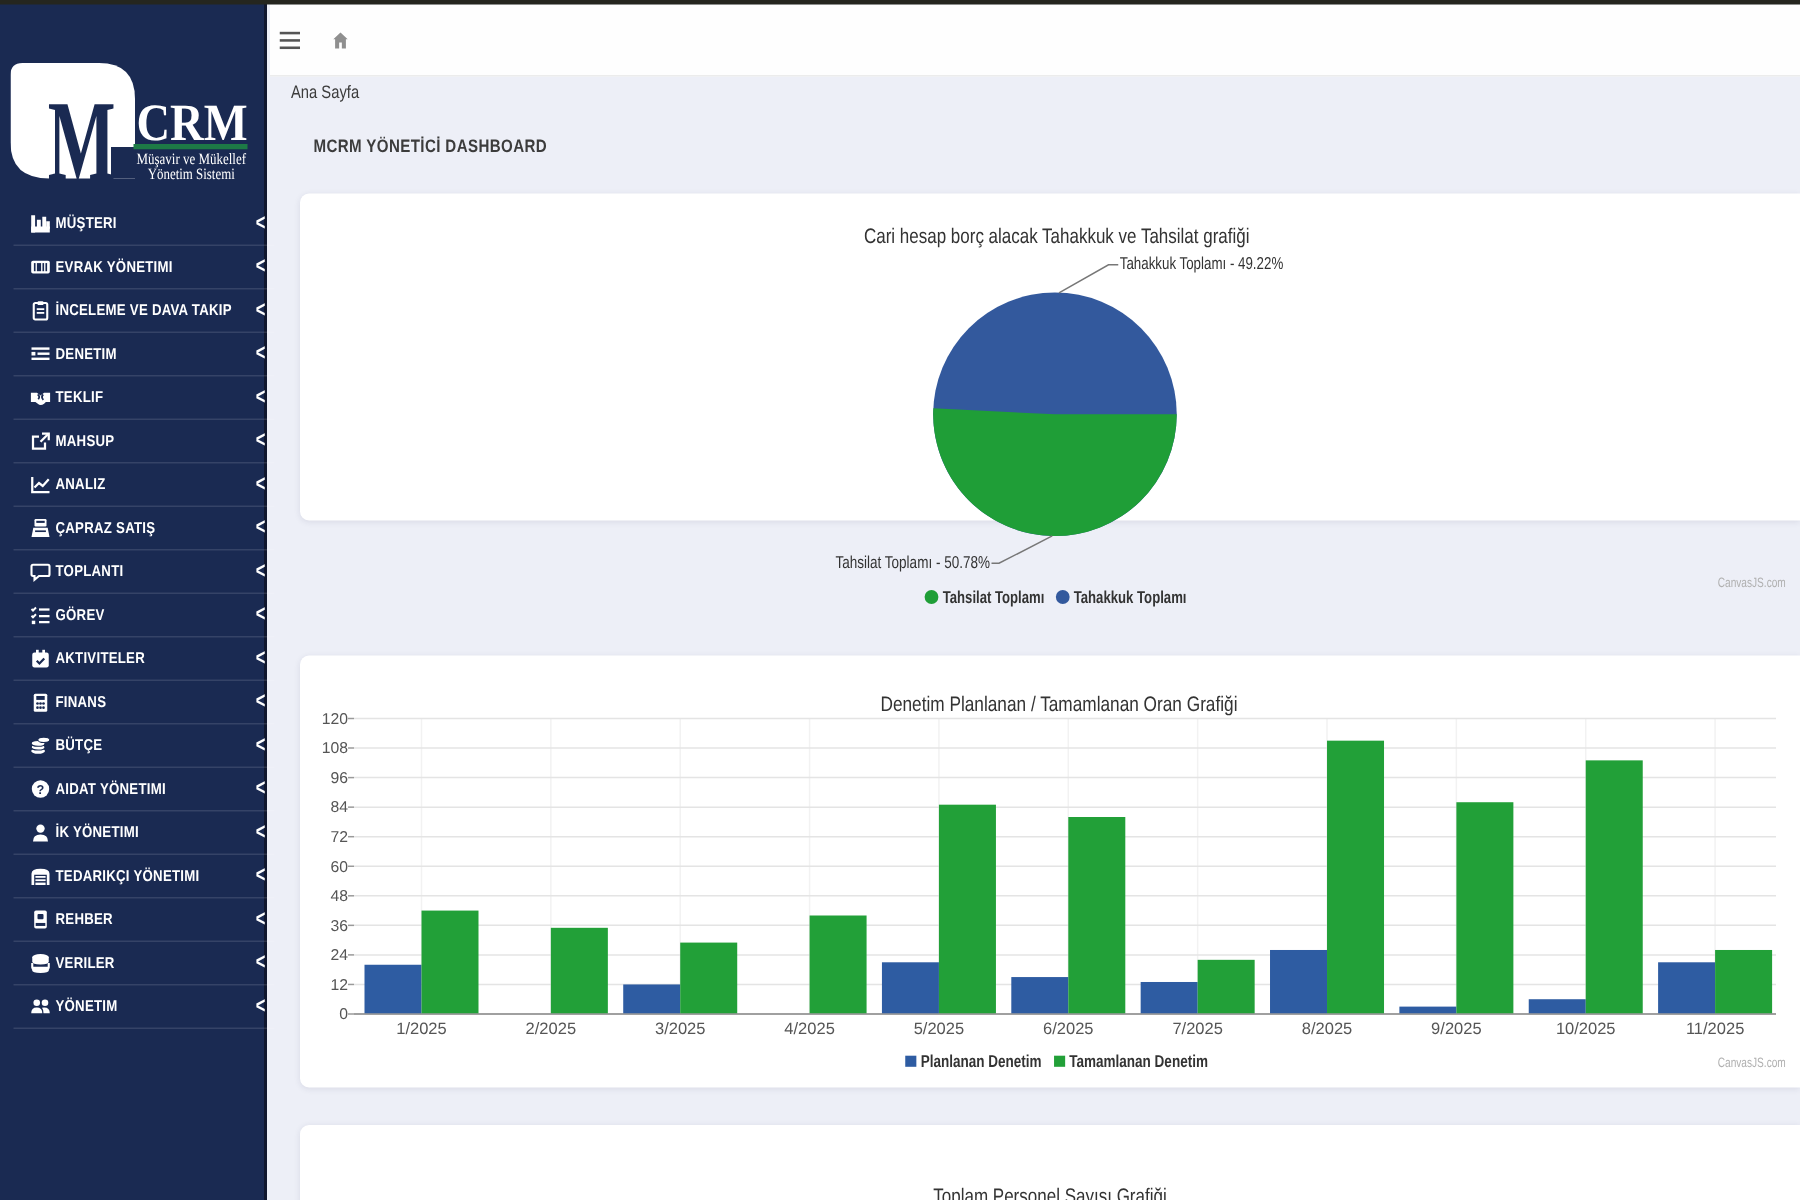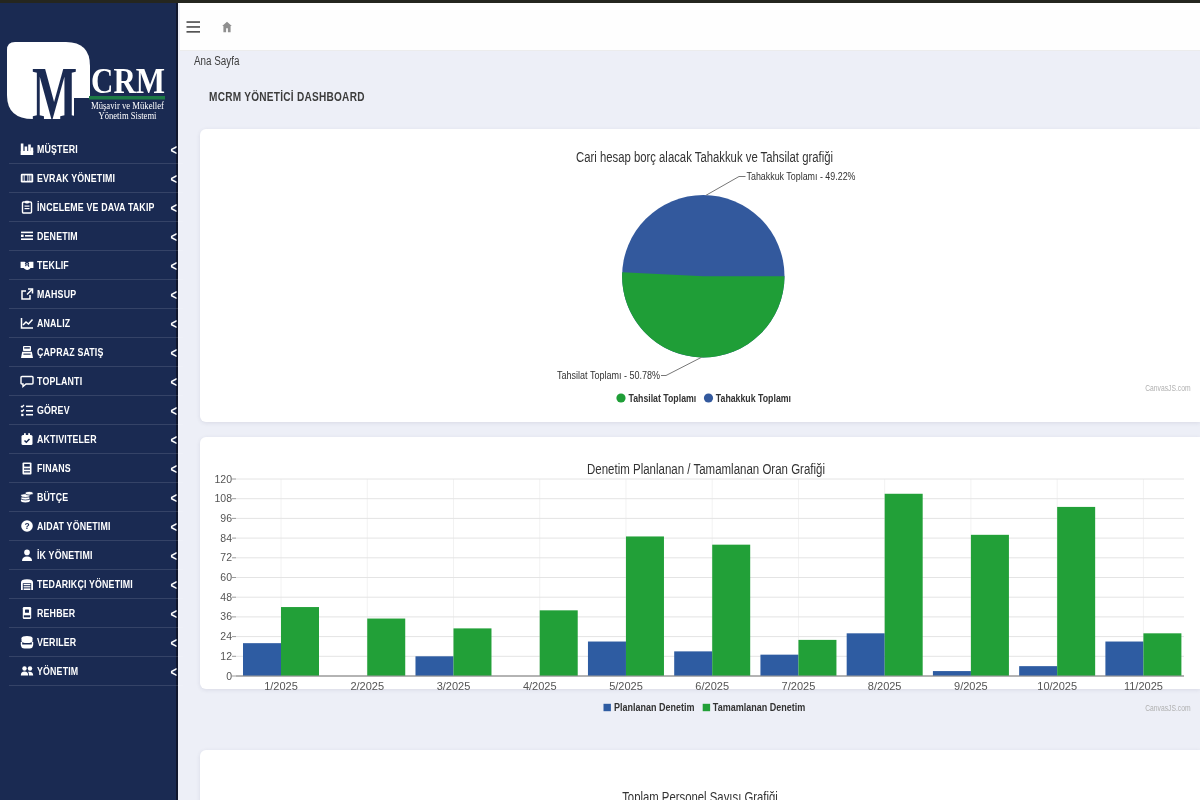--- a/index.html
+++ b/index.html
@@ -14,22 +14,22 @@
   .mi svg { position:absolute; left:11px; width:14px; height:14px; }
   .mi span { position:absolute; left:28px; color:#fff; font-size:10.5px; font-weight:bold; letter-spacing:0.2px; white-space:nowrap; transform:scaleX(0.84); transform-origin:0 50%; }
   .mi b.ch { position:absolute; right:6px; color:#fff; font-size:11px; font-weight:bold; transform:scaleY(1.4); }
   
   #topbar { position:absolute; left:180px; top:3px; width:1020px; height:48px; background:#fefefe; border-bottom:1px solid #ececec; z-index:10; }
   #burger { position:absolute; left:6px; top:12px; width:16px; height:24px; }
   #homebtn { position:absolute; left:41.5px; top:12px; width:10px; height:24px; }
   #crumb { position:absolute; left:194px; top:54px; font-size:12px; color:#3c3c3c; transform:scaleX(0.82); transform-origin:0 50%; }
   #pagetitle { position:absolute; left:209px; top:89.5px; font-size:12px; font-weight:bold; color:#3c3c3c; letter-spacing:0.3px; transform:scaleX(0.84); transform-origin:0 50%; }
   .card { position:absolute; left:200px; width:1000px; background:#fff; border-radius:6px 0 0 6px; box-shadow:0 1px 4px rgba(40,40,80,0.10); }
-  #card1 { top:129px; height:293px; }
-  #card2 { top:437px; height:252px; }
+  #card1 { top:129px; height:218px; }
+  #card2 { top:437px; height:288px; }
   #card3 { top:750px; height:60px; }
   .cjs { position:absolute; right:9px; color:#b0b0b0; font-size:9px; transform:scaleX(0.75); transform-origin:100% 50%; }
 </style>
 </head>
 <body>
 <div id="topstrip"></div>
 
 <div id="sidebar">
   <div id="logo">
     <svg width="160" height="78" viewBox="0 0 160 78">

